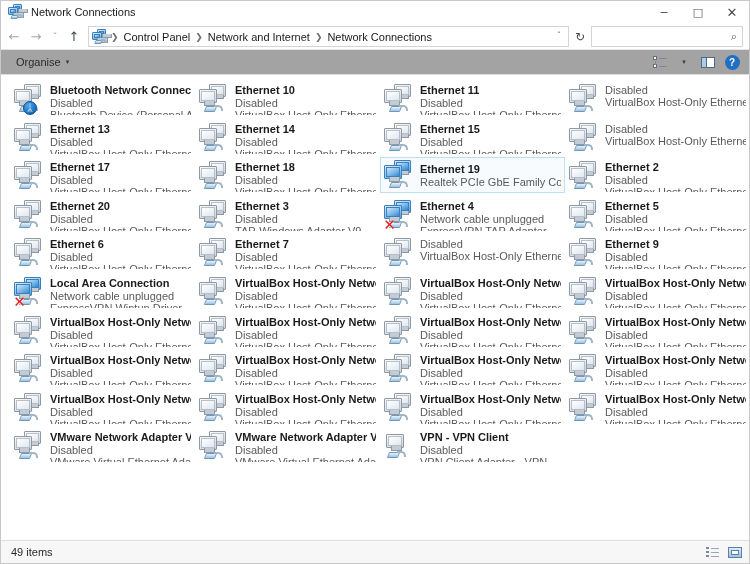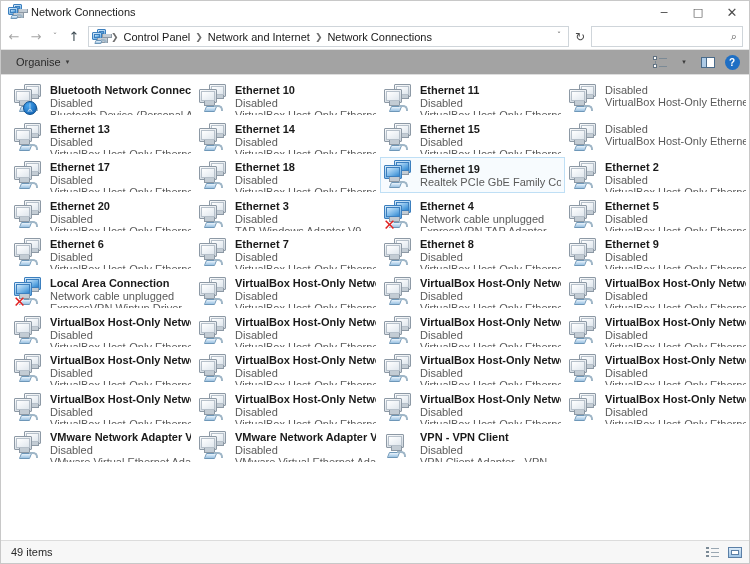--- a/index.html
+++ b/index.html
@@ -837,21 +837,20 @@
               <span class="mon front">
                 <span class="screen"></span>
               </span>
               <span class="plug">
                 <span class="body"></span>
                 <span class="wire"></span>
               </span>
             </span>
           </span>
           <div class="conn-text">
-            <div class="conn-name">Ethernet 8</div>
             <div class="conn-status">Disabled</div>
             <div class="conn-device">VirtualBox Host-Only Ethernet Ad...</div>
           </div>
         </div>
         <div class="conn">
           <span class="conn-icon">
             <span class="nic">
               <span class="mon back">
                 <span class="screen"></span>
               </span>

